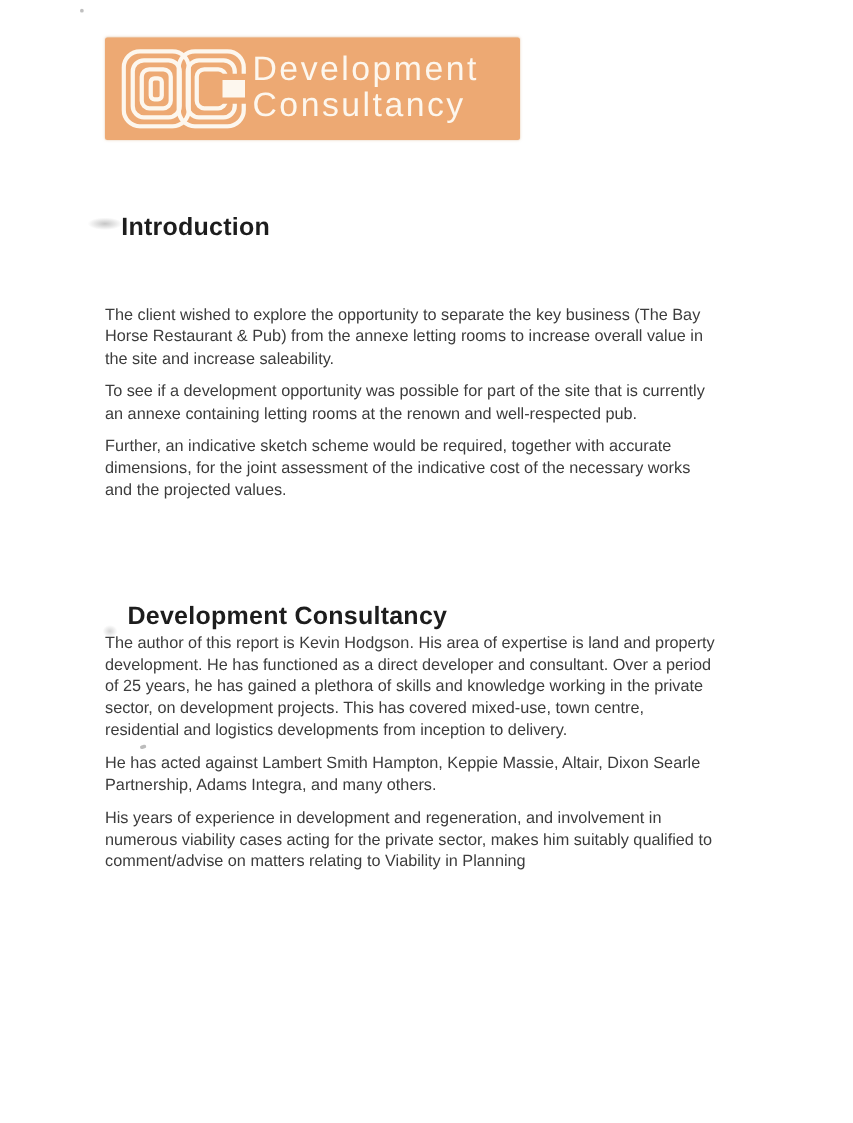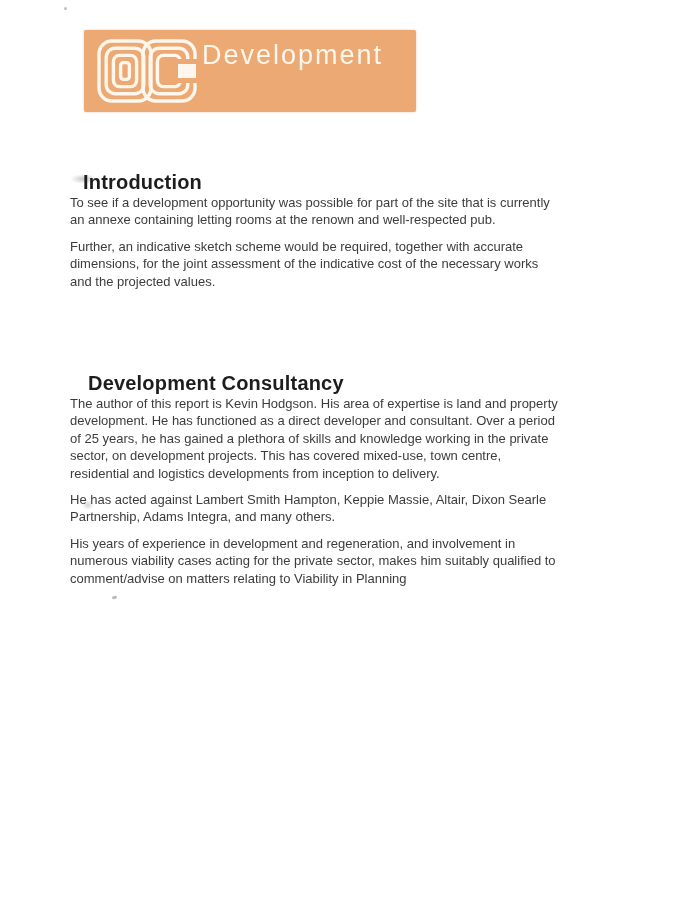--- a/index.html
+++ b/index.html
@@ -35,21 +35,21 @@
     top: 11px;
     font-size: 27px;
     line-height: 29px;
     letter-spacing: 2px;
     font-weight: 400;
   }
 
   
   .content {
     position: absolute;
-    left: 70px;
+    left: 84px;
     top: 170px;
     width: 580px;
   }
   .content h1 {
     font-size: 20px;
     line-height: 24px;
     font-weight: bold;
     color: #1d1d1d;
     letter-spacing: 0.2px;
     margin: 0 0 0 13px;
@@ -109,27 +109,31 @@
         <rect x="53.2" y="9.2" width="37.6" height="45.6" rx="9"></rect>
         <rect x="60.4" y="16.4" width="23.2" height="31.2" rx="6"></rect>
       </g>
 
       <rect x="80" y="20" width="20" height="24" stroke="none" fill="#eda973"></rect>
 
       <rect x="81" y="25" width="18" height="14" fill="#fdf7ee" stroke="none"></rect>
     </svg>
     <div class="logo-text" style="color: rgb(253, 247, 238);">
       <div>Development</div>
+      <div>Consultancy</div>
     </div>
   </div>
 
   <div class="content">
 
     <h1>Introduction</h1>
 
+    <p class="first">The client wished to explore the opportunity to separate the key business (The Bay
+Horse Restaurant &amp; Pub) from the annexe letting rooms to increase overall value in
+the site and increase saleability.</p>
     <p>To see if a development opportunity was possible for part of the site that is currently
 an annexe containing letting rooms at the renown and well-respected pub.</p>
     <p>Further, an indicative sketch scheme would be required, together with accurate
 dimensions, for the joint assessment of the indicative cost of the necessary works
 and the projected values.</p>
 
     <h1 class="second">Development Consultancy</h1>
 
     <p>The author of this report is Kevin Hodgson. His area of expertise is land and property
 development. He has functioned as a direct developer and consultant. Over a period

